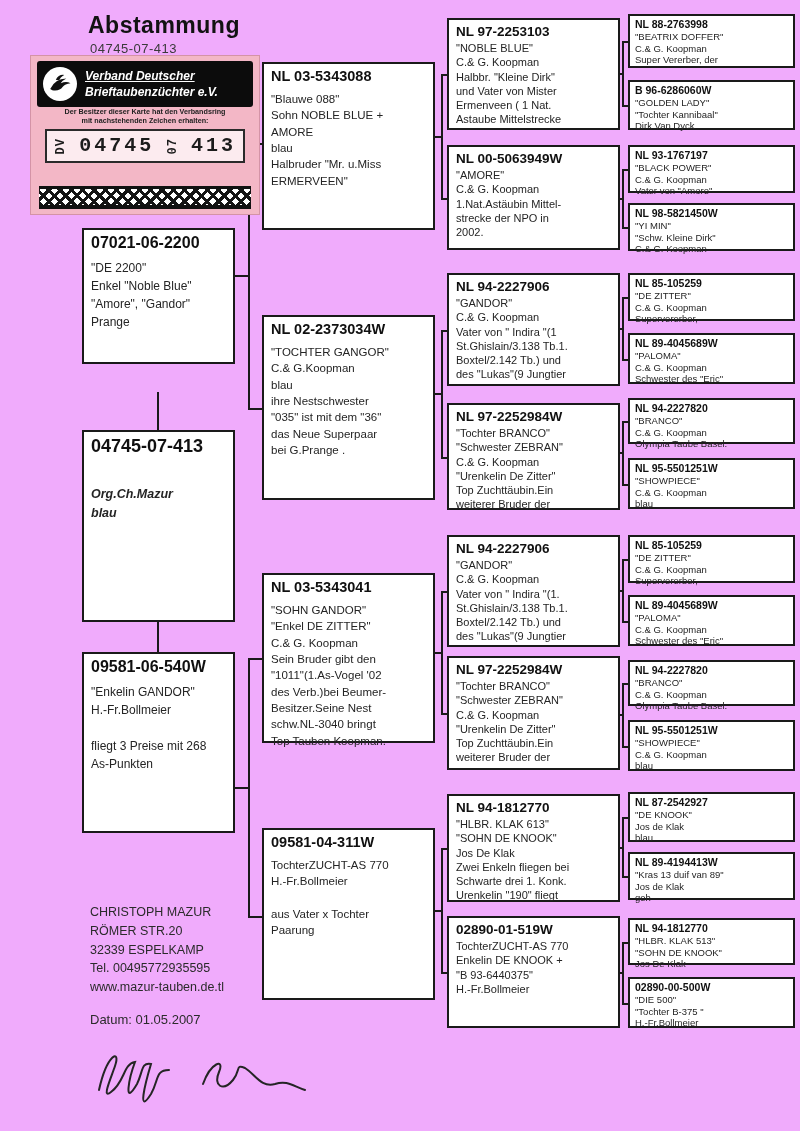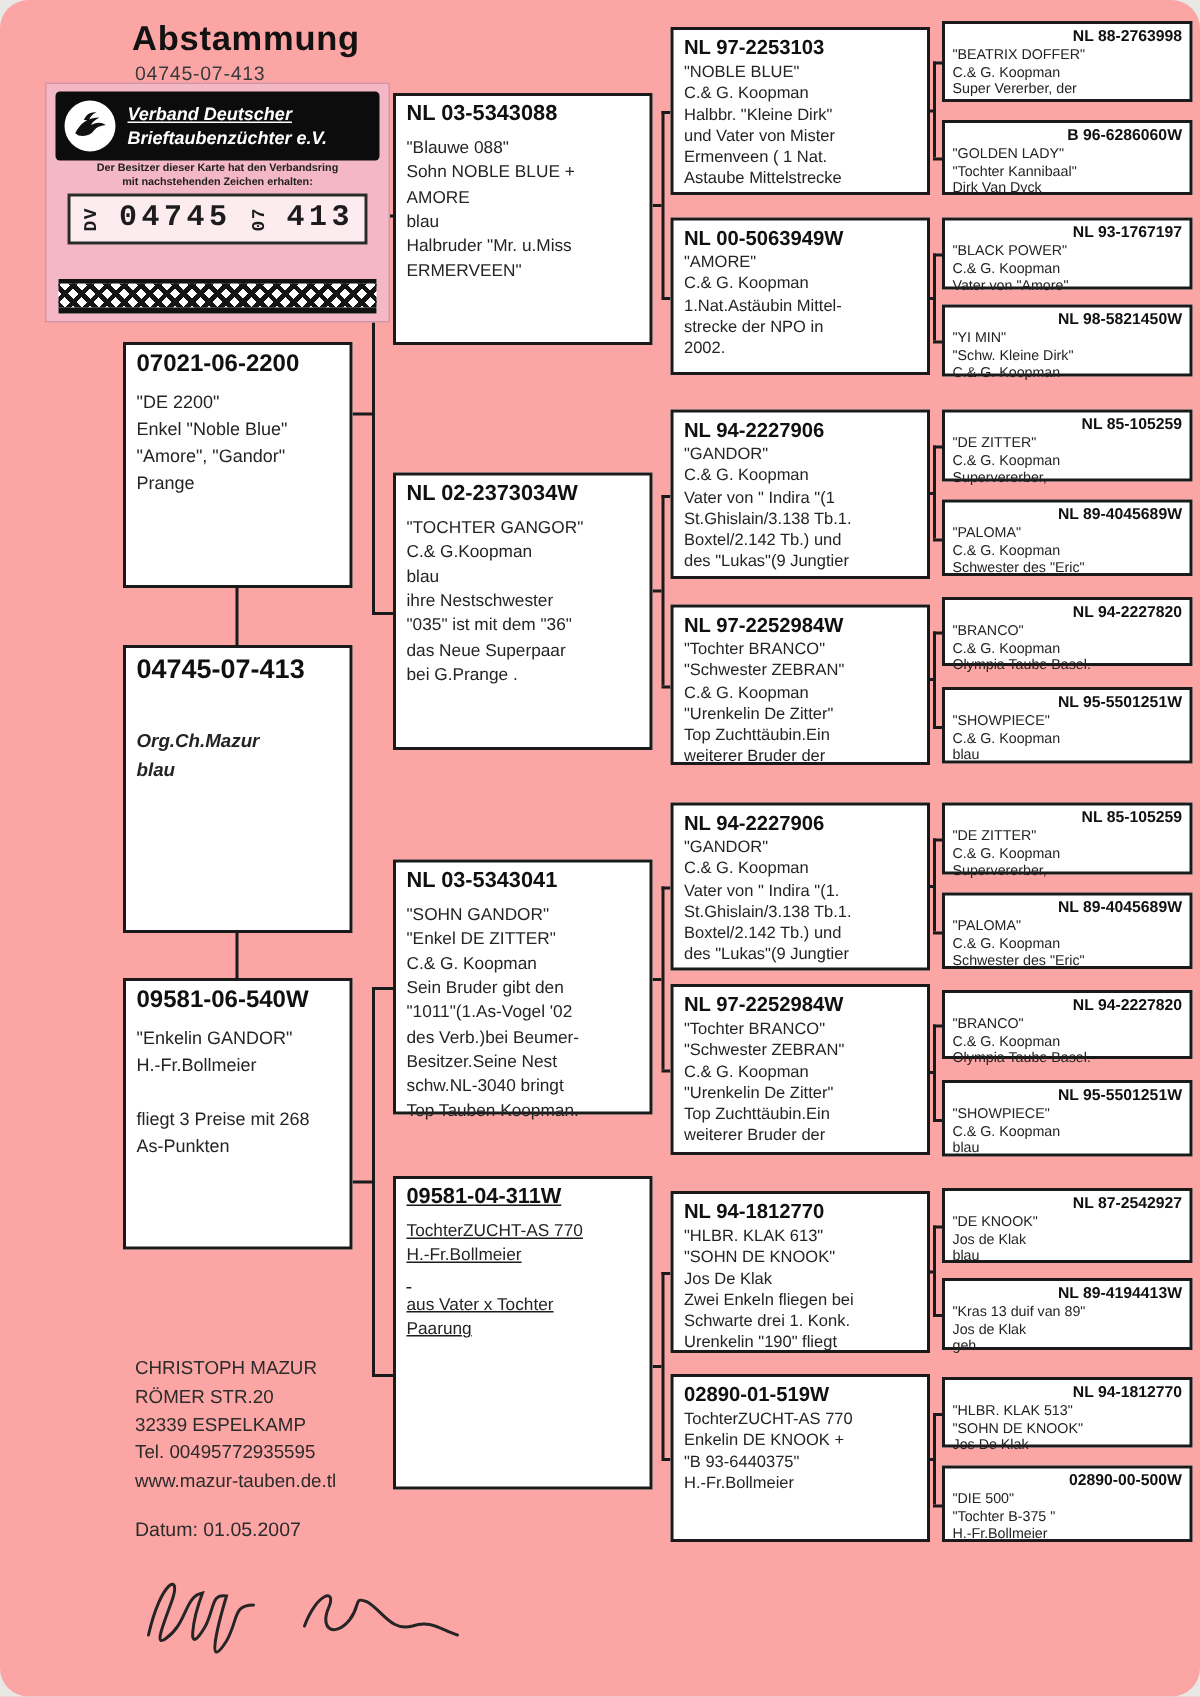--- a/index.html
+++ b/index.html
@@ -1,17 +1,17 @@
 <!DOCTYPE html>
 <html><head>
 <meta charset="utf-8">
 <style>
   html,body{margin:0;padding:0;background:#e8e8e4;}
-  #page{position:relative;width:800px;height:1131px;background:#fca5a5;overflow:hidden;
-        font-family:"Liberation Sans","DejaVu Sans",sans-serif;color:#1c1c1c;border-radius:19px;}
+  #page{position:relative;width:800px;height:1131px;background:#f0abfc;overflow:hidden;
+        font-family:"Liberation Sans","DejaVu Sans",sans-serif;color:#1c1c1c;}
   
   .doc-title{position:absolute;left:88px;top:12px;font-size:23px;font-weight:800;letter-spacing:.5px;color:#121212;}
   .doc-subtitle{position:absolute;left:90px;top:41px;font-size:13px;color:#3a3a3a;letter-spacing:.5px;}
   
   .card{position:absolute;left:30px;top:55px;width:230px;height:160px;z-index:4;
         background:#f3b7c6;border:1px solid #d493a6;box-sizing:border-box;padding:5px 6px;
         background-image:repeating-linear-gradient(0deg,rgba(255,255,255,.20) 0 3px,rgba(0,0,0,0) 3px 9px),
                          repeating-linear-gradient(90deg,rgba(213,118,147,.28) 0 7px,rgba(0,0,0,0) 7px 15px);}
   .card-head{display:flex;align-items:center;background:#0c0c0c;border-radius:3px;padding:3px 6px;height:40px;}
   .dove{width:34px;height:34px;background:#fff;border-radius:50%;flex:0 0 auto;display:flex;align-items:center;justify-content:center;}
@@ -34,31 +34,31 @@
   .pl{color:#242424;}
   .col1 .ph{font-size:16px;margin-bottom:7px;}
   .col1 .pl{font-size:12px;line-height:1.5;}
   .subject .ph{font-size:18px;margin-bottom:28px;}
   .subject .pl{font-style:italic;font-weight:700;font-size:12.5px;}
   .wide .ph{font-size:14.5px;margin-bottom:7px;}
   .wide .pl{font-size:11.5px;line-height:1.42;}
   .mid .ph{font-size:13.5px;margin-bottom:2px;}
   .mid .pl{font-size:11px;line-height:1.3;}
   .small{padding:2px 5px;}
-  .small .ph{font-size:10.5px;text-align:right;margin-bottom:1px;}
+  .small .ph{font-size:10.5px;text-align:left;margin-bottom:1px;}
   .small .pl{font-size:9.5px;line-height:1.22;}
   .seg{position:absolute;background:#1a1a1a;z-index:1;}
   
-  .f1{left:82px;top:228px;width:153px;height:164px;}
+  .f1{left:82px;top:228px;width:153px;height:136px;}
   .subject{left:82px;top:430px;width:153px;height:192px;}
   .m1{left:82px;top:652px;width:153px;height:181px;}
   .b21{left:262px;top:62px;width:173px;height:168px;}
   .b22{left:262px;top:315px;width:173px;height:185px;}
   .b23{left:262px;top:573px;width:173px;height:170px;}
-  .b24{left:262px;top:784px;width:173px;height:209px;text-decoration:underline;}
+  .b24{left:262px;top:828px;width:173px;height:172px;}
   .b31{left:447px;top:18px;width:173px;height:112px;}
   .b32{left:447px;top:145px;width:173px;height:105px;}
   .b33{left:447px;top:273px;width:173px;height:113px;}
   .b34{left:447px;top:403px;width:173px;height:107px;}
   .b35{left:447px;top:535px;width:173px;height:112px;}
   .b36{left:447px;top:656px;width:173px;height:114px;}
   .b37{left:447px;top:794px;width:173px;height:108px;}
   .b38{left:447px;top:916px;width:173px;height:112px;}
   .s01{left:628px;top:14px;width:167px;height:54px;}
   .s02{left:628px;top:80px;width:167px;height:50px;}

